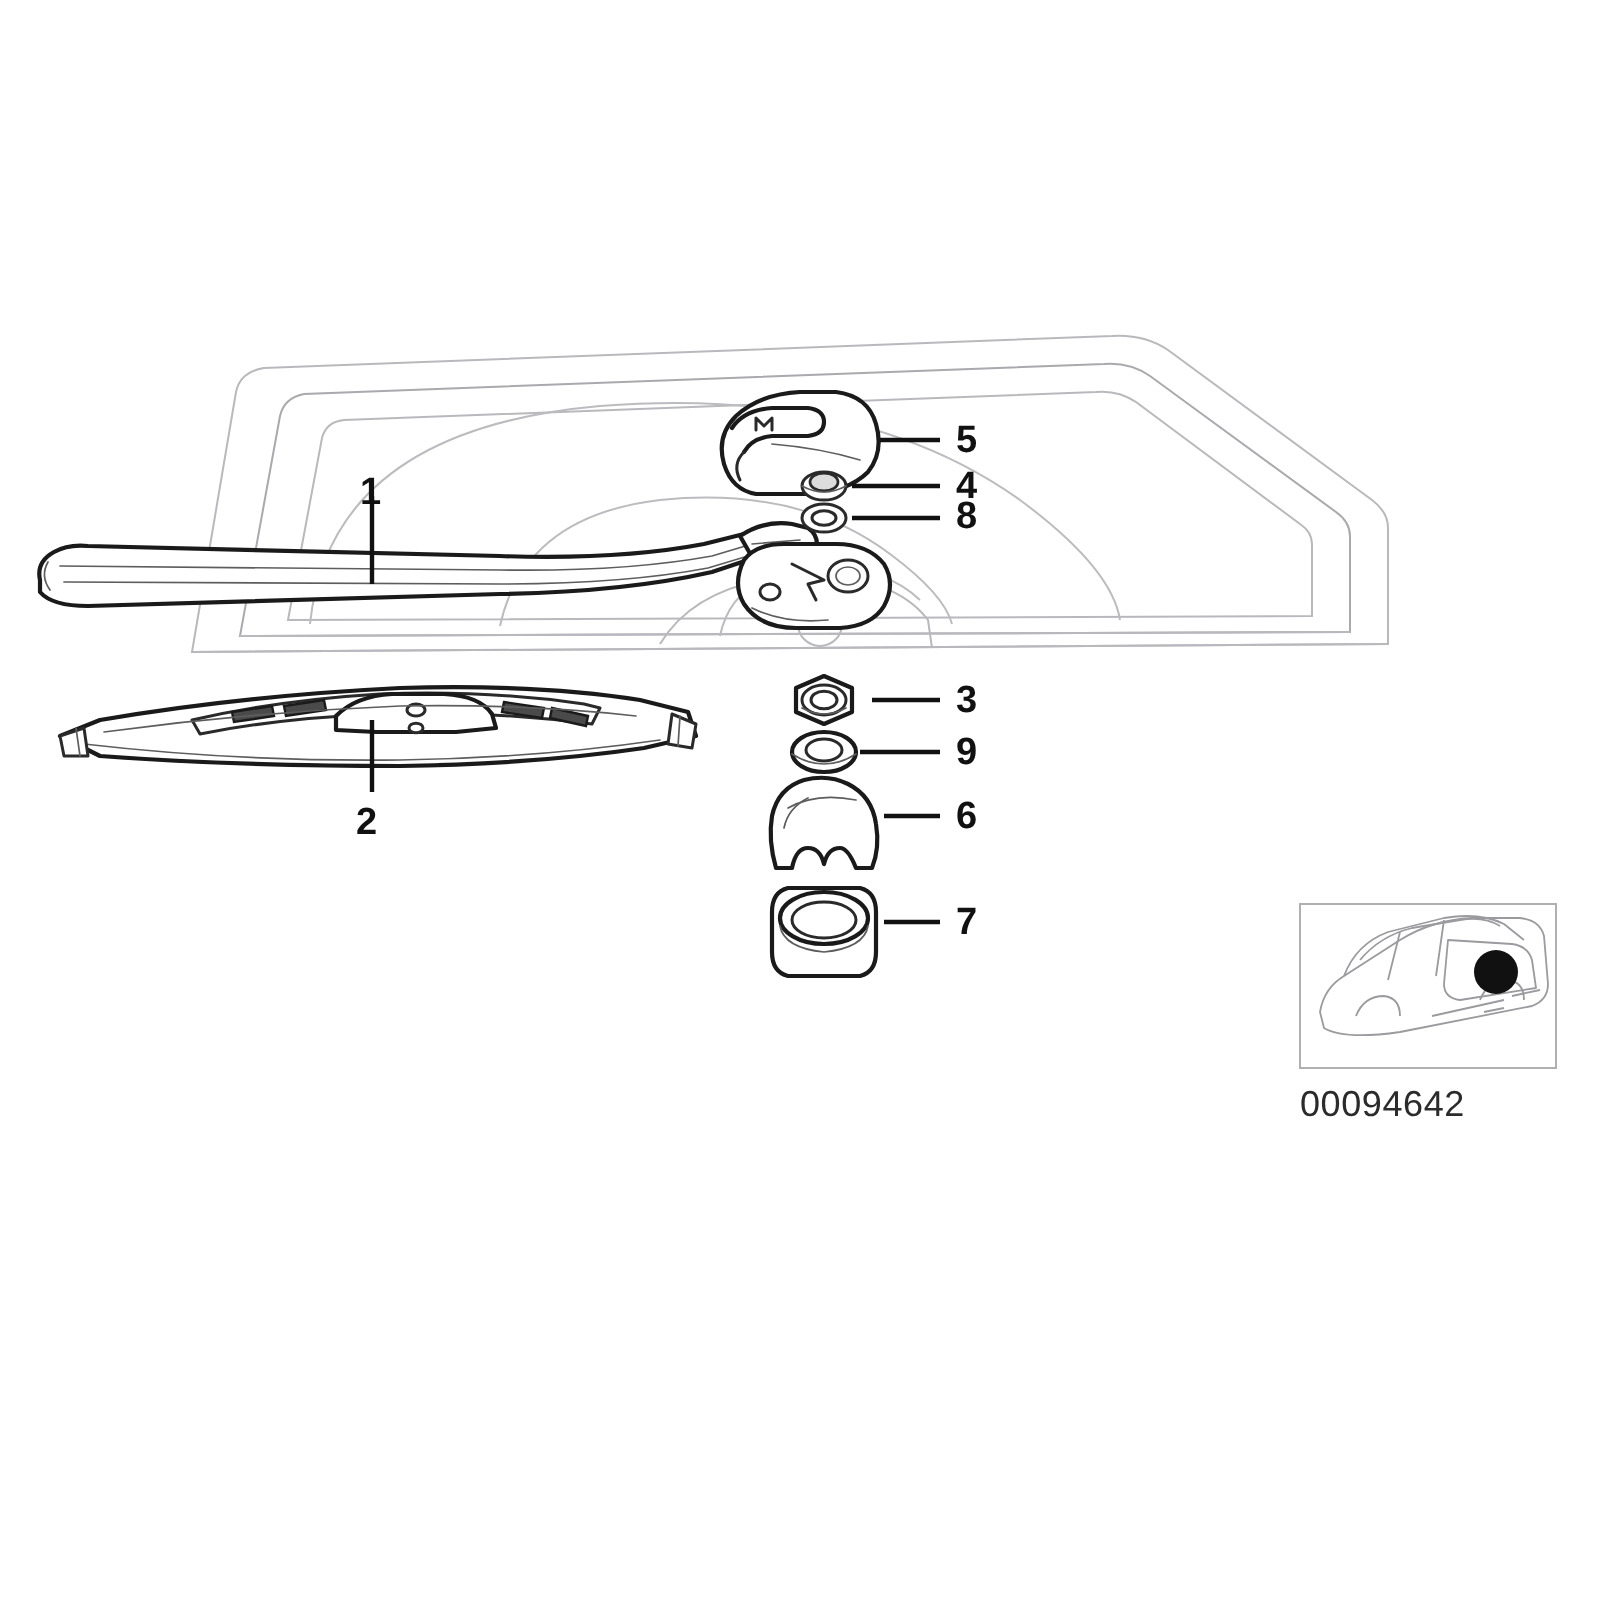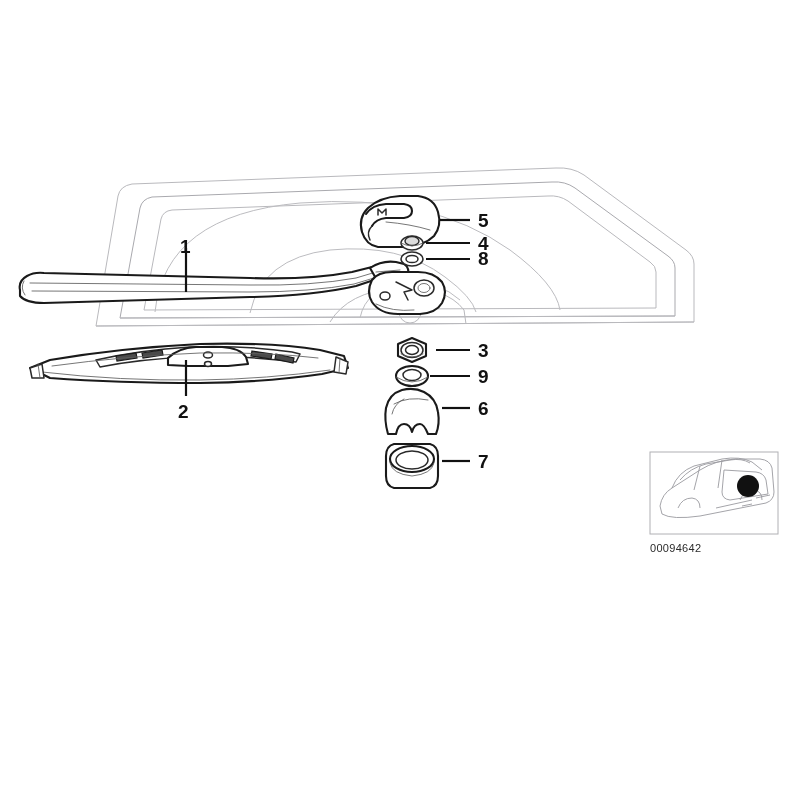--- a/index.html
+++ b/index.html
@@ -51,21 +51,21 @@
     line-height: 1;
     white-space: nowrap;
   }
 
   
   #thumb-caption {
     position: absolute;
     left: 650px;
     top: 542px;
     font-family: "Liberation Sans", sans-serif;
-    font-size: 11px;
+    font-size: 18px;
     color: #2b2b2b;
     letter-spacing: 0.3px;
     white-space: nowrap;
   }
 
   
   #footer-bar {
     position: absolute;
     left: 0;
     top: 712px;

